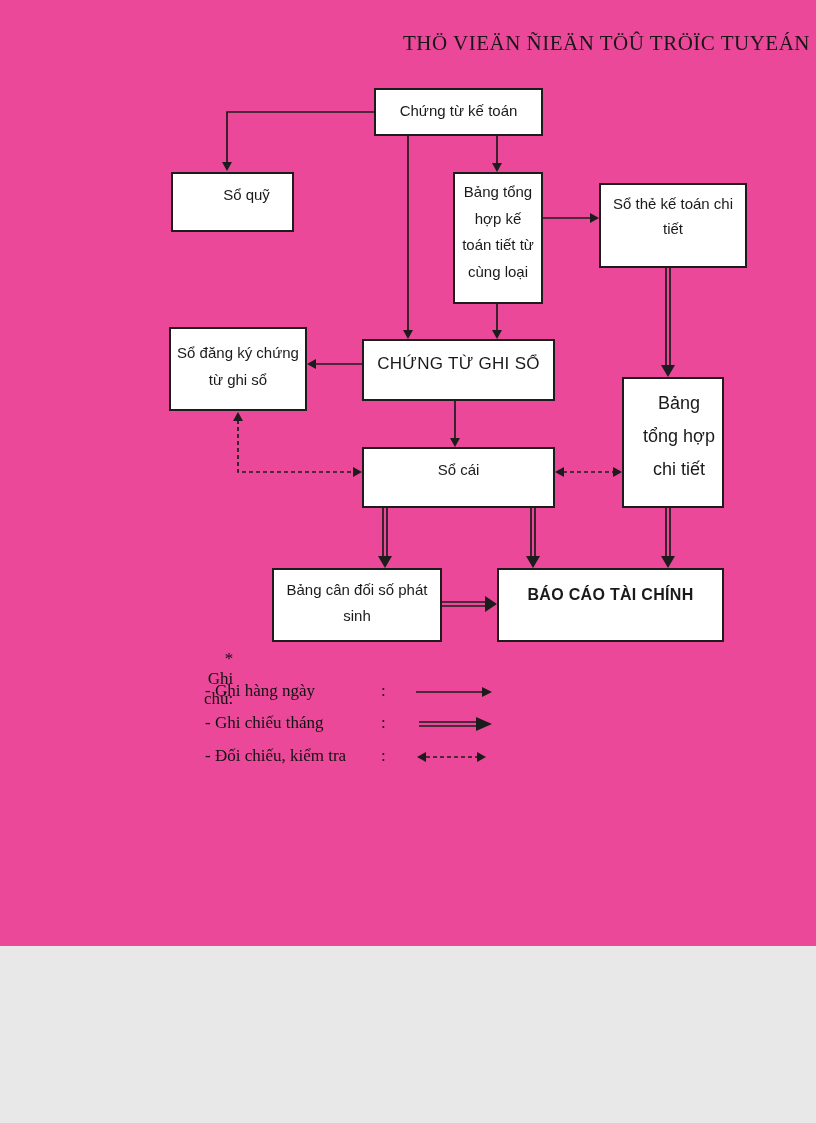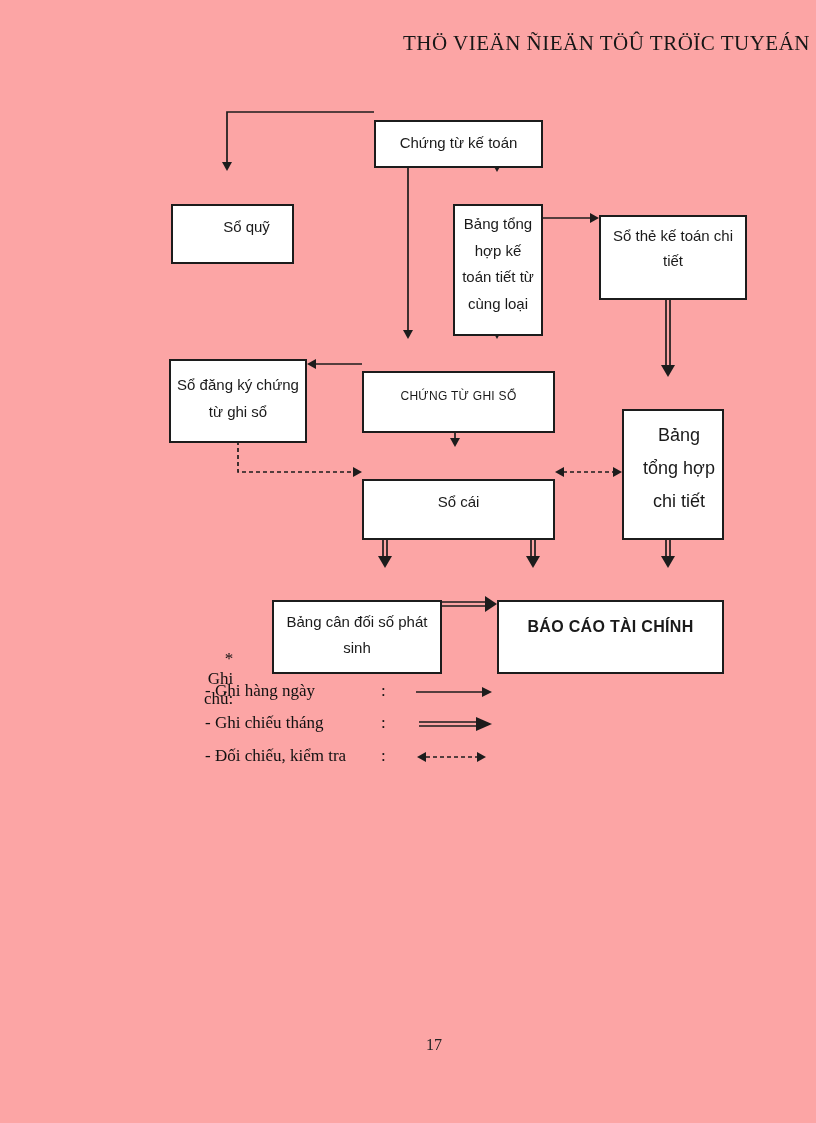--- a/index.html
+++ b/index.html
@@ -1,37 +1,37 @@
 <!DOCTYPE html>
 <html><head>
 <meta charset="utf-8">
 <style>
   html,body { margin:0; padding:0; background:#e8e8e8; }
   .page {
-    position:relative; width:816px; height:1123px; margin:0 auto;
-    background:#fca5a5; overflow:hidden;
+    position:relative; width:816px; height:946px; margin:0 auto;
+    background:#ec4899; overflow:hidden;
     font-family:"Liberation Sans", sans-serif; color:#1a1a1a;
   }
   .page-header {
     position:absolute; left:0px; right:6px; top:31px;
     text-align:right; font-family:"Liberation Serif", serif;
     font-size:21px; letter-spacing:0.5px; color:#171717; white-space:nowrap;
   }
   .connectors { position:absolute; left:0; top:0; pointer-events:none; }
   .connectors line, .connectors polyline { stroke:#1c1c1c; stroke-width:1.7; fill:none; }
   .connectors polygon { fill:#1c1c1c; stroke:none; }
   .dashed { stroke-dasharray:4 3; }
   .box {
     position:absolute; box-sizing:border-box; border:2px solid #1c1c1c;
     background:#ffffff; text-align:center; overflow:hidden;
-    font-size:15px; line-height:26px; padding:6px 4px 0 4px;margin-top:32px;
+    font-size:15px; line-height:26px; padding:6px 4px 0 4px;
   }
   .box.small-pad { padding-top:8px; }
   .box.big { font-size:18px; line-height:33px; padding-top:8px;padding-left:16px; }
-  .box.caps { font-size:12px; letter-spacing:0.3px; padding-top:10px; }
+  .box.caps { font-size:17px; letter-spacing:0.3px; padding-top:10px; }
   .box.report { font-size:16px; letter-spacing:0.3px; padding-top:12px; }
   .box.tall-narrow { line-height:26.5px; padding-top:5px; }
   .legend { position:absolute; left:0; top:0; font-family:"Liberation Serif", serif; font-size:17px; color:#111; }
   .legend-title { position:absolute; left:204px; top:649px;text-align:right; }
   .legend-row { position:absolute; left:205px; width:300px; height:22px; }
   .legend-row .lab { position:absolute; left:0; top:0; }
   .legend-row .col { position:absolute; left:176px; top:0; }
   .legend-row svg { position:absolute; left:210px; top:2px; }
   .legend-row svg line { stroke:#1c1c1c; stroke-width:1.7; fill:none; }
   .legend-row svg polygon { fill:#1c1c1c; }

